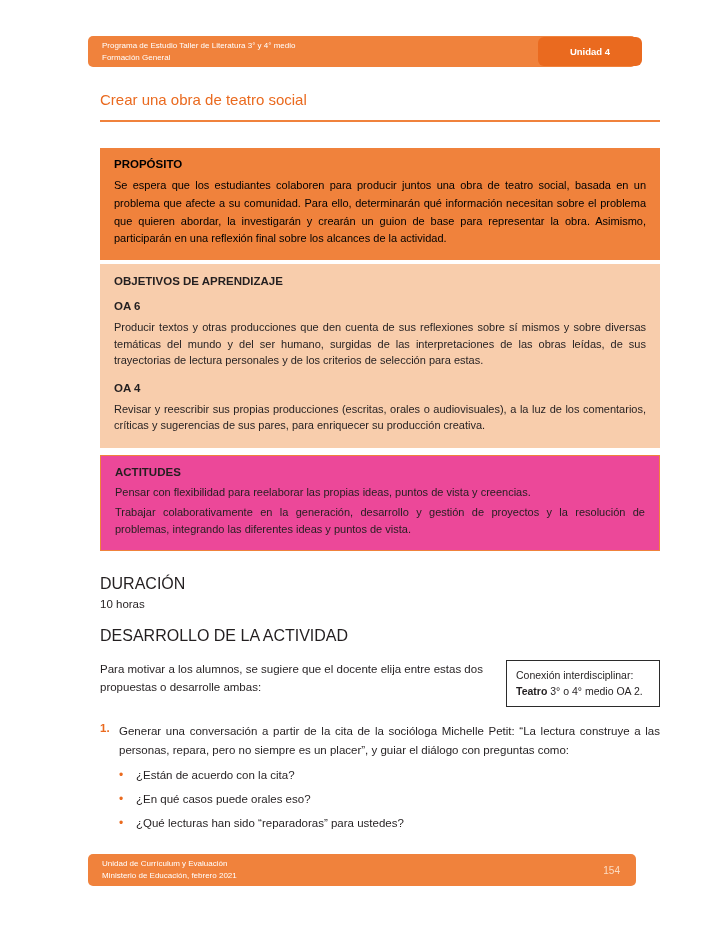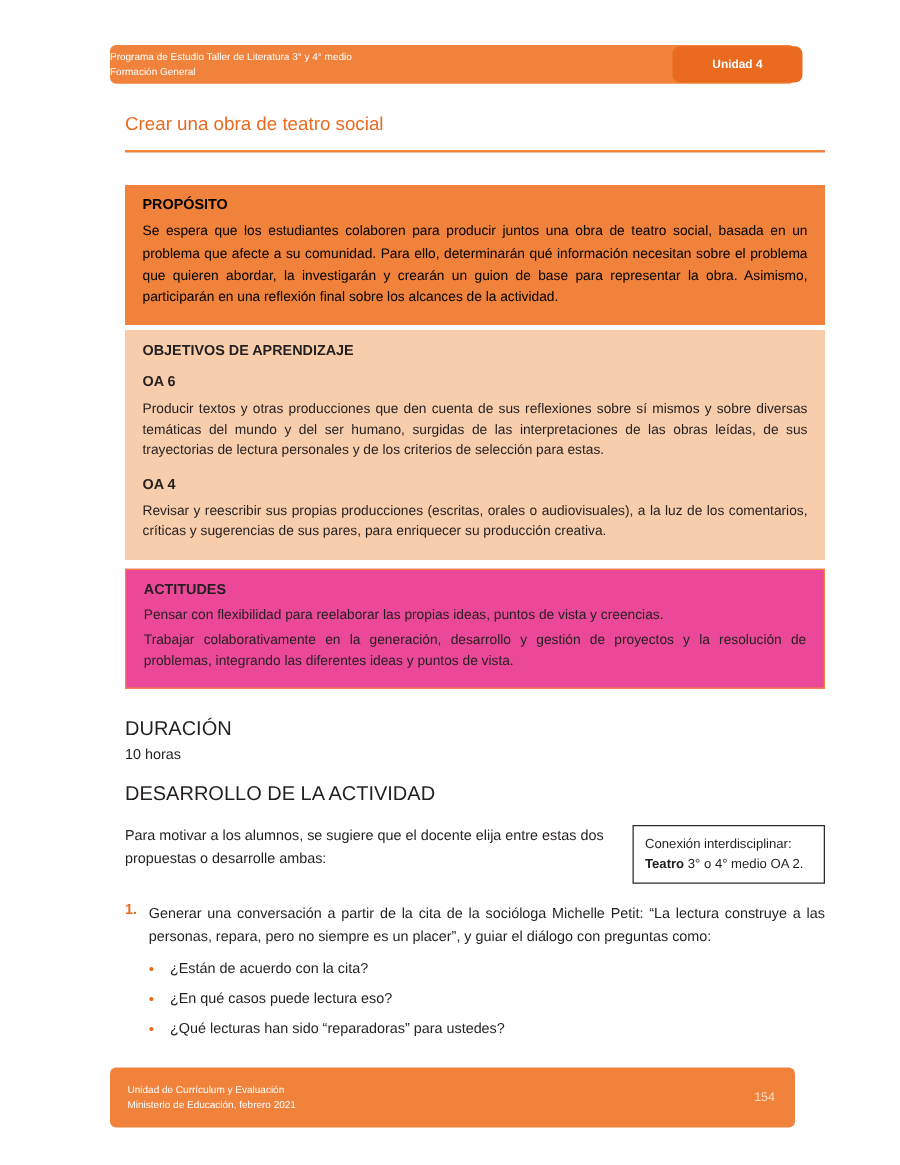--- a/index.html
+++ b/index.html
@@ -15,21 +15,21 @@
     font-family:"Liberation Sans", sans-serif;color:var(--ink);
   }
   .page{position:absolute;inset:0;background:#fff;}
 
   
   .header-bar{
     position:absolute;left:88px;top:36px;width:548px;height:31px;
     background:var(--orange);border-radius:5px;
     display:flex;align-items:center;
   }
-  .header-text{color:#fff;font-size:8px;line-height:1.45;}
+  .header-text{padding-left:14px;color:#fff;font-size:8px;line-height:1.45;}
   .unit-badge{
     position:absolute;right:-6px;top:1px;height:29px;
     background:var(--orange_dark);border-radius:6px;color:#fff;
     font-weight:bold;font-size:9.5px;display:flex;align-items:center;
     padding:0 32px;
   }
 
   
   .content{position:absolute;left:100px;top:84px;width:560px;}
 
@@ -67,21 +67,21 @@
   .item-number{color:var(--orange_dark);font-weight:bold;font-size:11.5px;width:19px;flex-shrink:0;}
   .item-text{flex:1;font-size:11.5px;line-height:1.6;text-align:justify;}
 
   .bullet-list{margin-top:8px;margin-left:19px;list-style:none;}
   .bullet-item{display:flex;margin-bottom:7px;font-size:11.5px;}
   .bullet-dot{color:var(--orange_dark);width:17px;flex-shrink:0;font-size:12px;line-height:1.35;}
   .bullet-text{flex:1;line-height:1.45;}
 
   
   .footer-bar{
-    position:absolute;left:88px;top:854px;width:548px;height:48px;
+    position:absolute;left:88px;top:854px;width:548px;height:32px;
     background:var(--orange);border-radius:5px;
     display:flex;align-items:center;justify-content:space-between;
     padding:0 16px 0 14px;
   }
   .footer-text{color:#fff;font-size:8px;line-height:1.5;}
   .page-number{color:#FBDCC3;font-size:10px;}
 </style>
 </head>
 <body>
 
@@ -139,21 +139,21 @@
       <p class="item-text">Generar una conversación a partir de la cita de la socióloga Michelle Petit: “La lectura construye a las personas, repara, pero no siempre es un placer”, y guiar el diálogo con preguntas como:</p>
     </div>
 
     <ul class="bullet-list">
       <li class="bullet-item">
         <span class="bullet-dot">•</span>
         <span class="bullet-text">¿Están de acuerdo con la cita?</span>
       </li>
       <li class="bullet-item">
         <span class="bullet-dot">•</span>
-        <span class="bullet-text">¿En qué casos puede lectura eso?</span>
+        <span class="bullet-text">¿En qué casos puede orales eso?</span>
       </li>
       <li class="bullet-item">
         <span class="bullet-dot">•</span>
         <span class="bullet-text">¿Qué lecturas han sido “reparadoras” para ustedes?</span>
       </li>
     </ul>
 
   </div>
 
   <div class="footer-bar">

